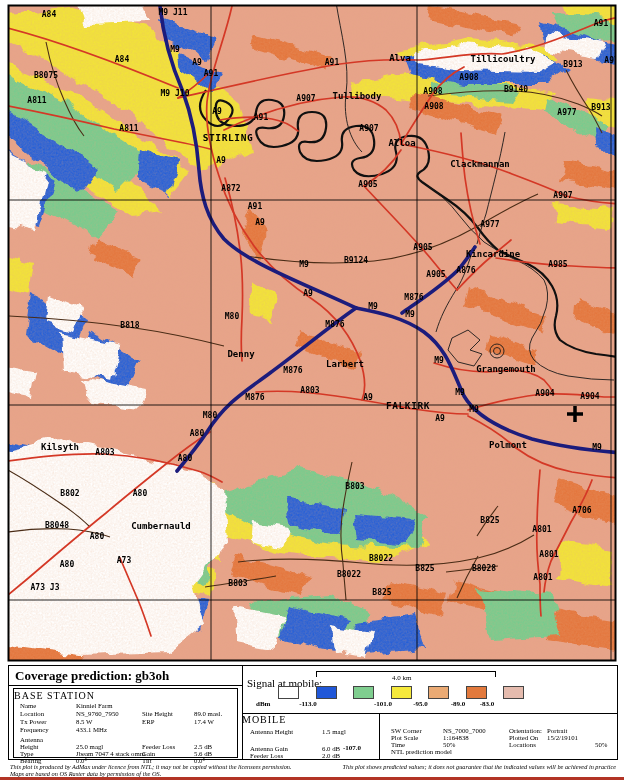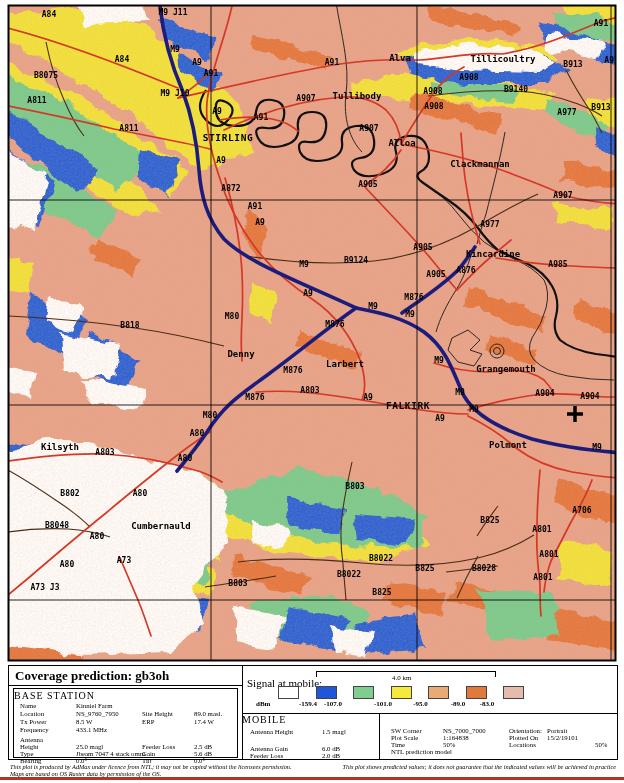--- a/index.html
+++ b/index.html
@@ -348,22 +348,22 @@
     <span class="sig-label">Signal at mobile:</span>
     <span class="dbm">dBm</span>
     <div id="legend-swatches">
         <div class="swatch" style="left: 36px; background: rgb(255, 255, 255);"></div>
         <div class="swatch" style="left: 73.5px; background: rgb(32, 87, 216);"></div>
         <div class="swatch" style="left: 111px; background: rgb(127, 206, 143);"></div>
         <div class="swatch" style="left: 148.5px; background: rgb(246, 233, 59);"></div>
         <div class="swatch" style="left: 186px; background: rgb(234, 170, 116);"></div>
         <div class="swatch" style="left: 223.5px; background: rgb(226, 121, 60);"></div>
         <div class="swatch" style="left: 261px; background: rgb(229, 187, 174);"></div>
-        <span class="thresh" style="left: 66px;">-159.4</span>
-        <span class="thresh" style="left: 91px;">-107.0</span>
+        <span class="thresh" style="left: 66px;">-113.0</span>
+        <span class="thresh" style="left: 110px; margin-top: 44px;">-107.0</span>
         <span class="thresh" style="left: 141px;">-101.0</span>
         <span class="thresh" style="left: 178.5px;">-95.0</span>
         <span class="thresh" style="left: 216px;">-89.0</span>
         <span class="thresh" style="left: 245px;">-83.0</span>
       </div>
   </div>
 
   <div class="mobilebox">
     <div class="box-head">MOBILE</div>
     <span class="f" style="left:8px;top:15px">Antenna Height</span>

